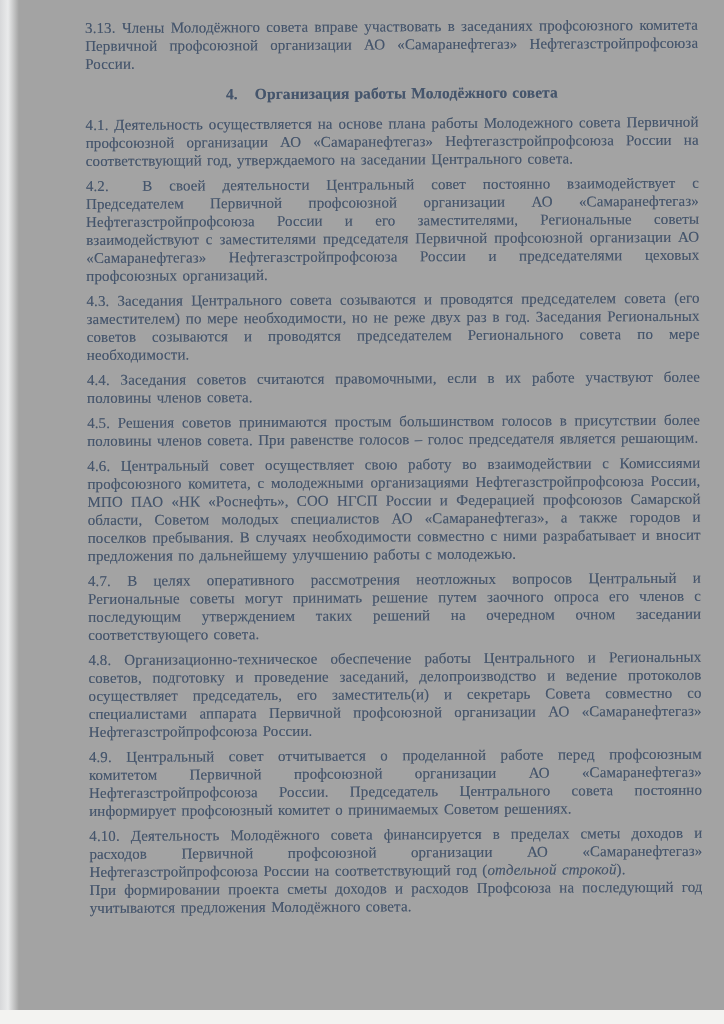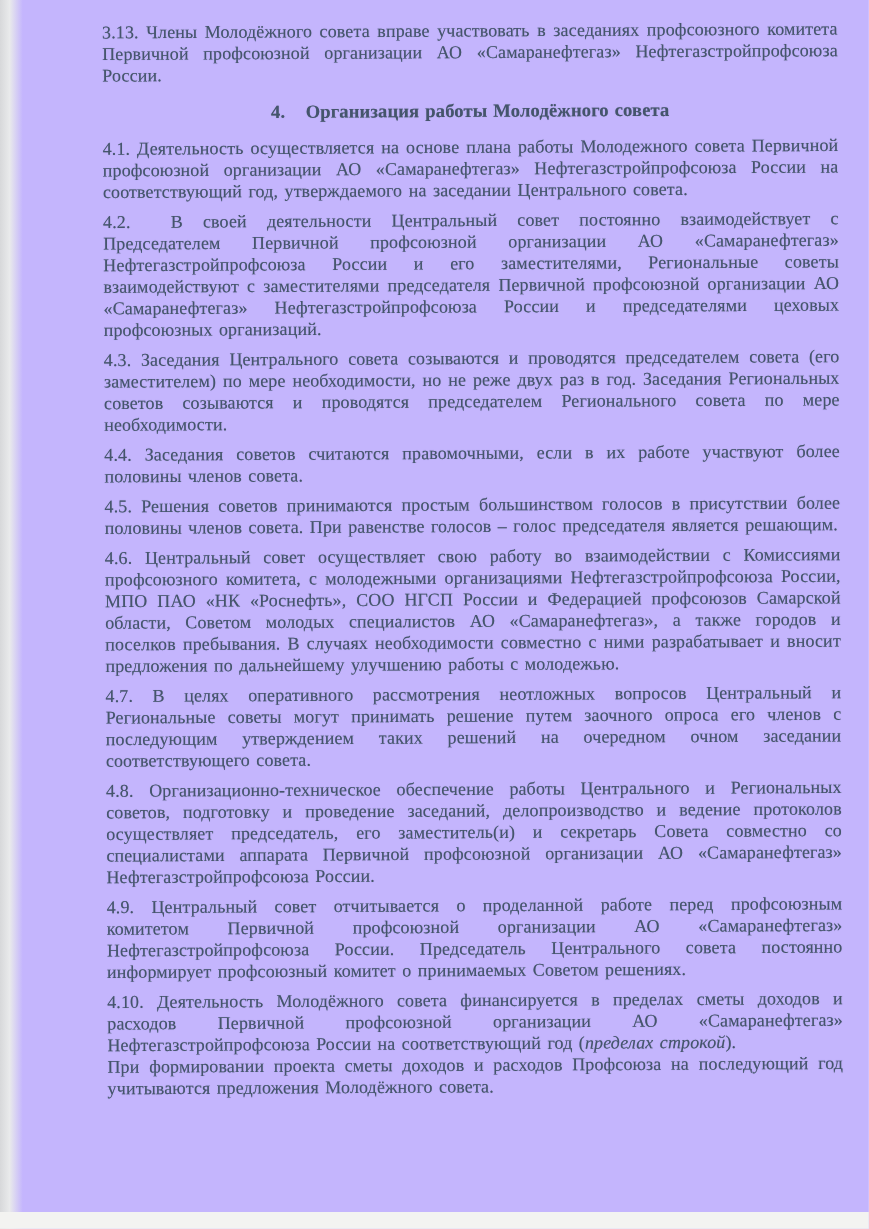--- a/index.html
+++ b/index.html
@@ -10,21 +10,21 @@
     width: 724px;
     height: 1024px;
     background: #fdfdfc;
     overflow: hidden;
     position: relative;
     font-family: "Liberation Serif", "DejaVu Serif", serif;
   }
   .scan-page {
     position: absolute;
     inset: 0;
-    background: #c4b5fd;
+    background: #a3a3a3;
   }
   .edge-left {
     position: absolute;
     left: 0; top: 0; bottom: 0;
     width: 20px;
     background: linear-gradient(to right, #d7d8da 0%, #e9eaeb 40%, rgba(253,253,252,0) 95%);
   }
   .edge-bottom {
     position: absolute;
     left: 0; right: 0; bottom: 0;
@@ -84,18 +84,18 @@
     <p class="para">4.1. Деятельность осуществляется на основе плана работы Молодежного совета Первичной профсоюзной организации АО «Самаранефтегаз» Нефтегазстройпрофсоюза России на соответствующий год, утверждаемого на заседании Центрального совета.</p>
     <p class="para">4.2.&nbsp; В своей деятельности Центральный совет постоянно взаимодействует с Председателем Первичной профсоюзной организации АО «Самаранефтегаз» Нефтегазстройпрофсоюза России и его заместителями, Региональные советы взаимодействуют с заместителями председателя Первичной профсоюзной организации АО «Самаранефтегаз» Нефтегазстройпрофсоюза России и председателями цеховых профсоюзных организаций.</p>
     <p class="para">4.3. Заседания Центрального совета созываются и проводятся председателем совета (его заместителем) по мере необходимости, но не реже двух раз в год. Заседания Региональных советов созываются и проводятся председателем Регионального совета по мере необходимости.</p>
     <p class="para">4.4. Заседания советов считаются правомочными, если в их работе участвуют более половины членов совета.</p>
     <p class="para">4.5. Решения советов принимаются простым большинством голосов в присутствии более половины членов совета. При равенстве голосов – голос председателя является решающим.</p>
     <p class="para">4.6. Центральный совет осуществляет свою работу во взаимодействии с Комиссиями профсоюзного комитета, с молодежными организациями Нефтегазстройпрофсоюза России, МПО ПАО «НК «Роснефть», СОО НГСП России и Федерацией профсоюзов Самарской области, Советом молодых специалистов АО «Самаранефтегаз», а также городов и поселков пребывания. В случаях необходимости совместно с ними разрабатывает и вносит предложения по дальнейшему улучшению работы с молодежью.</p>
     <p class="para">4.7. В целях оперативного рассмотрения неотложных вопросов Центральный и Региональные советы могут принимать решение путем заочного опроса его членов с последующим утверждением таких решений на очередном очном заседании соответствующего совета.</p>
     <p class="para">4.8. Организационно-техническое обеспечение работы Центрального и Региональных советов, подготовку и проведение заседаний, делопроизводство и ведение протоколов осуществляет председатель, его заместитель(и) и секретарь Совета совместно со специалистами аппарата Первичной профсоюзной организации АО «Самаранефтегаз» Нефтегазстройпрофсоюза России.</p>
     <p class="para">4.9. Центральный совет отчитывается о проделанной работе перед профсоюзным комитетом Первичной профсоюзной организации АО «Самаранефтегаз» Нефтегазстройпрофсоюза России. Председатель Центрального совета постоянно информирует профсоюзный комитет о принимаемых Советом решениях.</p>
 
-    <p class="para-tight"><span>4.10. Деятельность Молодёжного совета финансируется в пределах сметы доходов и расходов Первичной профсоюзной организации АО «Самаранефтегаз» Нефтегазстройпрофсоюза России на соответствующий год (</span><span class="italic">пределах строкой</span><span>).</span></p>
+    <p class="para-tight"><span>4.10. Деятельность Молодёжного совета финансируется в пределах сметы доходов и расходов Первичной профсоюзной организации АО «Самаранефтегаз» Нефтегазстройпрофсоюза России на соответствующий год (</span><span class="italic">отдельной строкой</span><span>).</span></p>
 
     <p class="para-tight">При формировании проекта сметы доходов и расходов Профсоюза на последующий год учитываются предложения Молодёжного совета.</p>
 
   </div>
 </div>
 
 </body></html>

